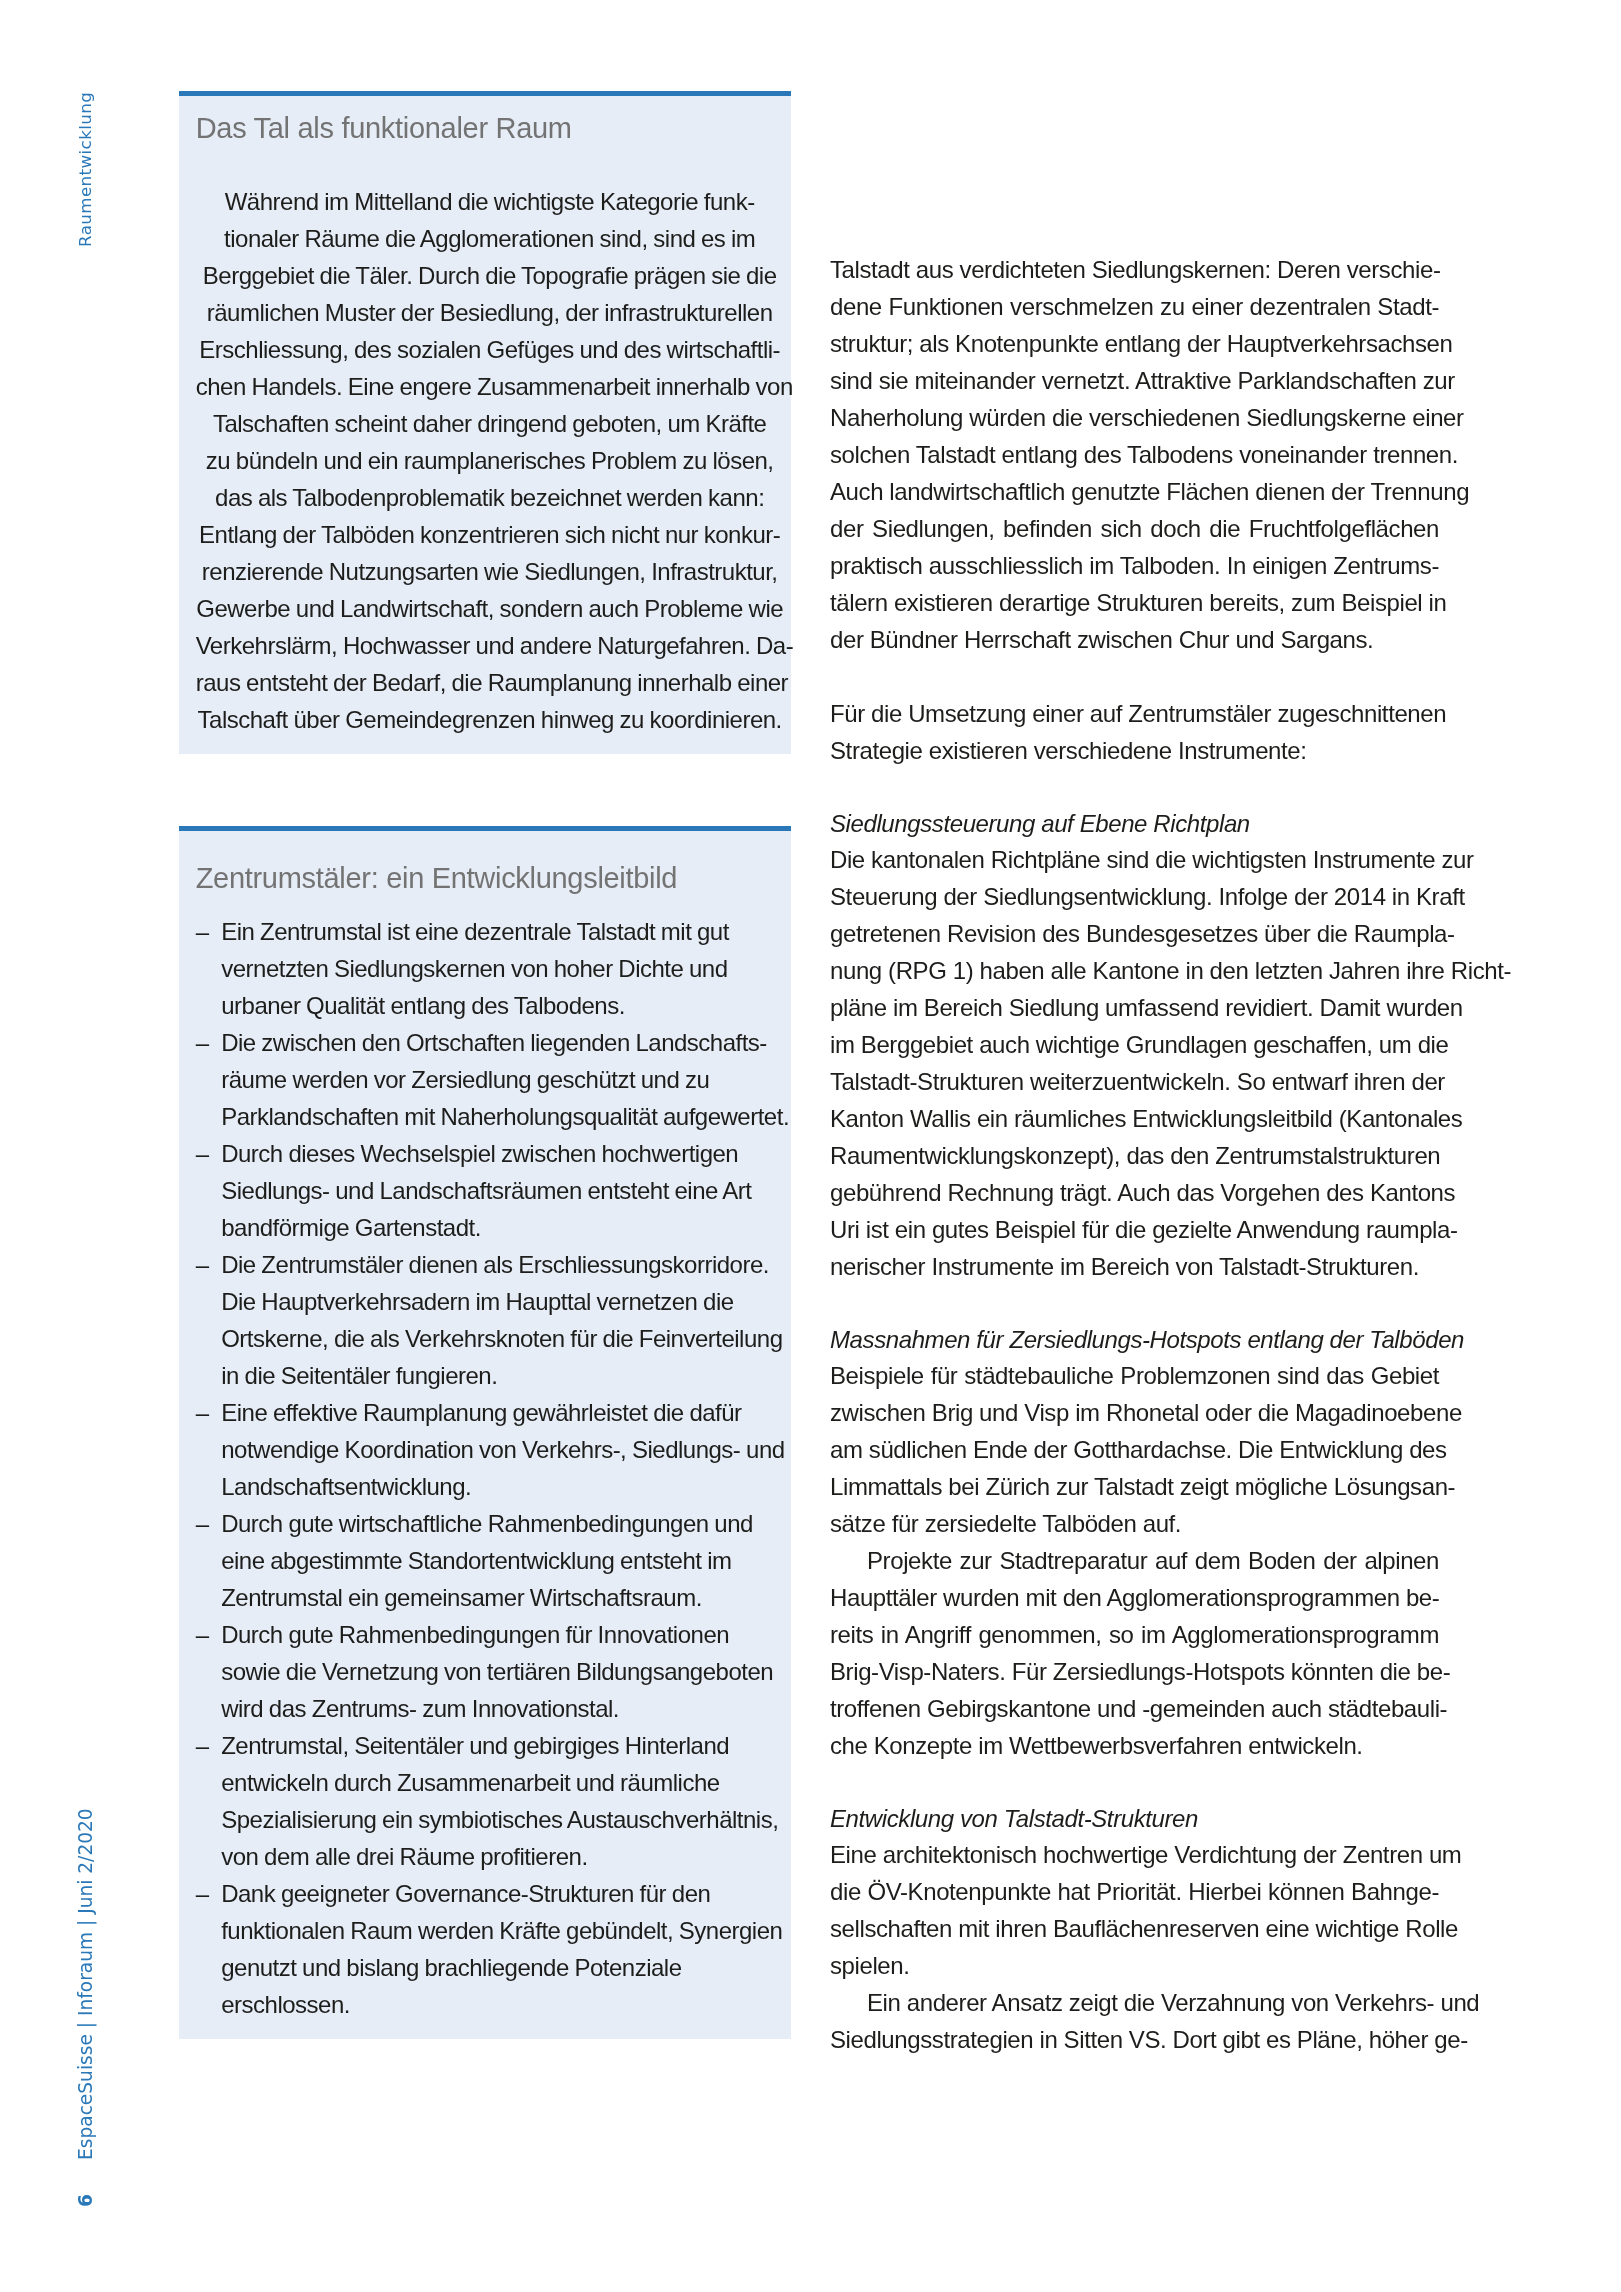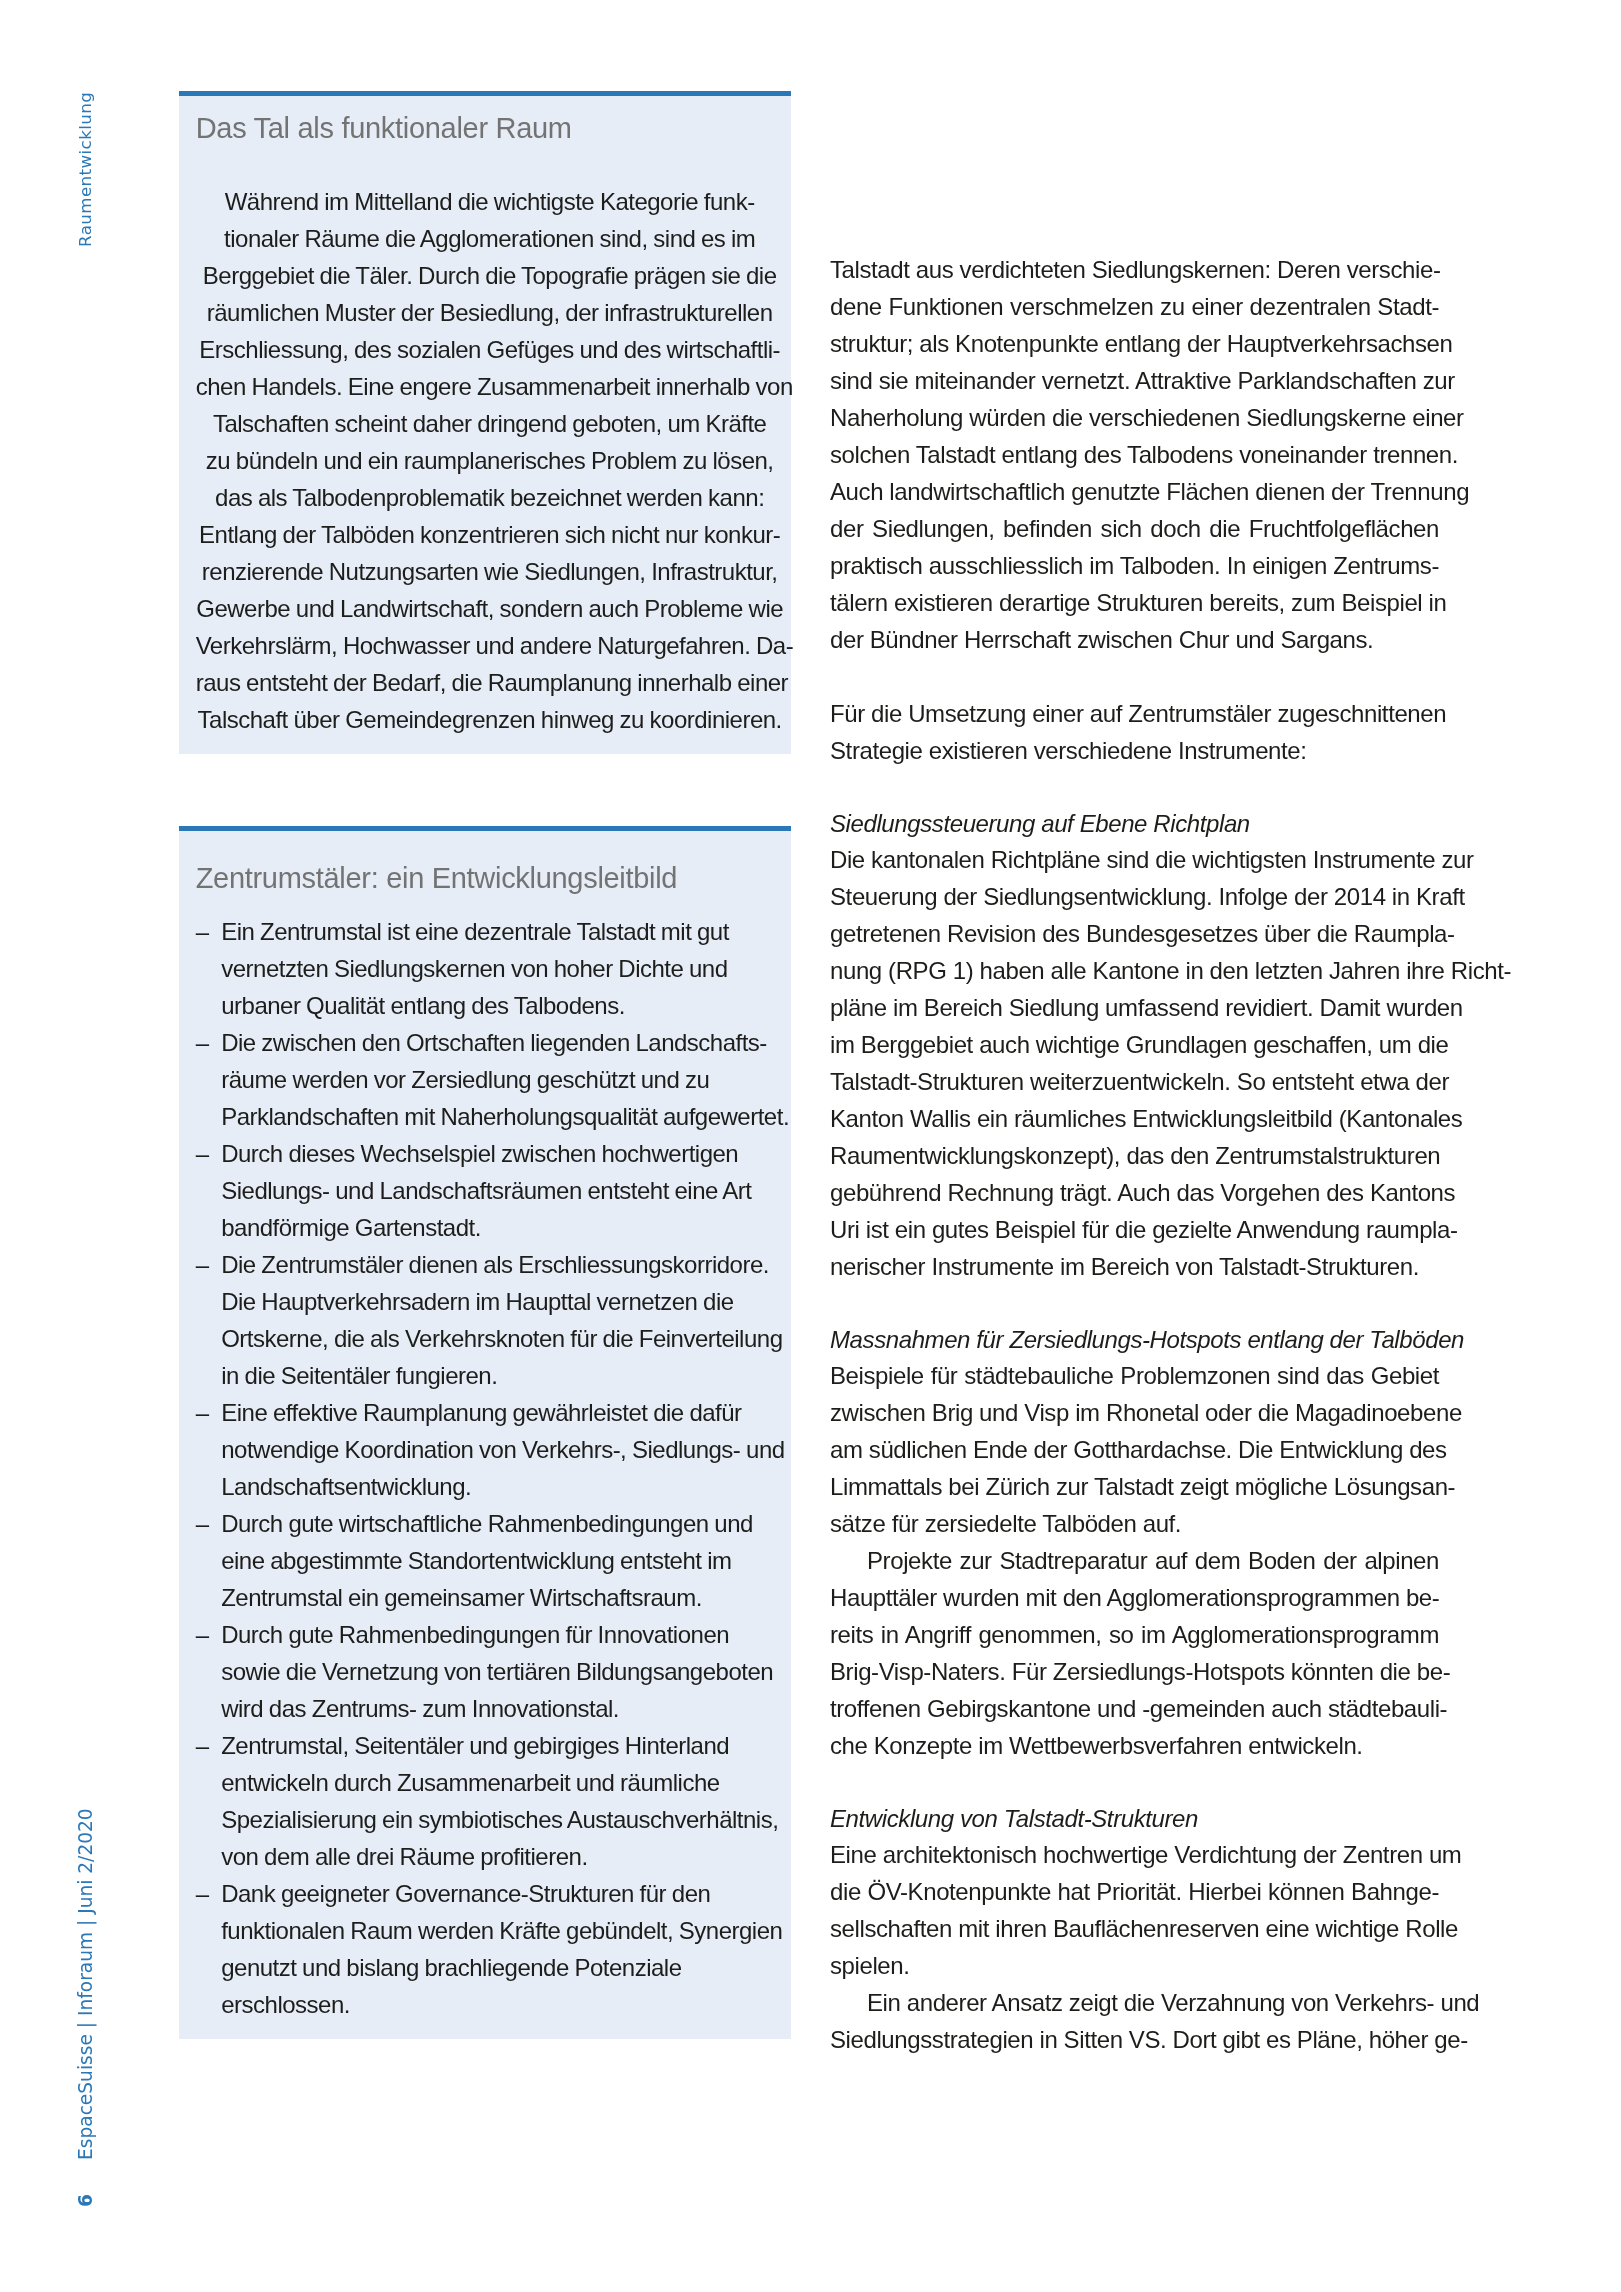--- a/index.html
+++ b/index.html
@@ -127,21 +127,21 @@
     <span class="rline">Für die Umsetzung einer auf Zentrumstäler zugeschnittenen</span>
     <span class="rline last">Strategie existieren verschiedene Instrumente:</span>
     <span class="spacer"></span>
     <span class="rline ital">Siedlungssteuerung auf Ebene Richtplan</span>
     <span class="rline">Die kantonalen Richtpläne sind die wichtigsten Instrumente zur</span>
     <span class="rline">Steuerung der Siedlungsentwicklung. Infolge der 2014 in Kraft</span>
     <span class="rline">getretenen Revision des Bundesgesetzes über die Raumpla-</span>
     <span class="rline">nung (RPG 1) haben alle Kantone in den letzten Jahren ihre Richt-</span>
     <span class="rline">pläne im Bereich Siedlung umfassend revidiert. Damit wurden</span>
     <span class="rline">im Berggebiet auch wichtige Grundlagen geschaffen, um die</span>
-    <span class="rline">Talstadt-Strukturen weiterzuentwickeln. So entsteht etwa der</span>
+    <span class="rline">Talstadt-Strukturen weiterzuentwickeln. So entwarf ihren der</span>
     <span class="rline">Kanton Wallis ein räumliches Entwicklungsleitbild (Kantonales</span>
     <span class="rline">Raumentwicklungskonzept), das den Zentrumstalstrukturen</span>
     <span class="rline">gebührend Rechnung trägt. Auch das Vorgehen des Kantons</span>
     <span class="rline">Uri ist ein gutes Beispiel für die gezielte Anwendung raumpla-</span>
     <span class="rline last">nerischer Instrumente im Bereich von Talstadt-Strukturen.</span>
     <span class="spacer"></span>
     <span class="rline ital">Massnahmen für Zersiedlungs-Hotspots entlang der Talböden</span>
     <span class="rline">Beispiele für städtebauliche Problemzonen sind das Gebiet</span>
     <span class="rline">zwischen Brig und Visp im Rhonetal oder die Magadinoebene</span>
     <span class="rline">am südlichen Ende der Gotthardachse. Die Entwicklung des</span>

